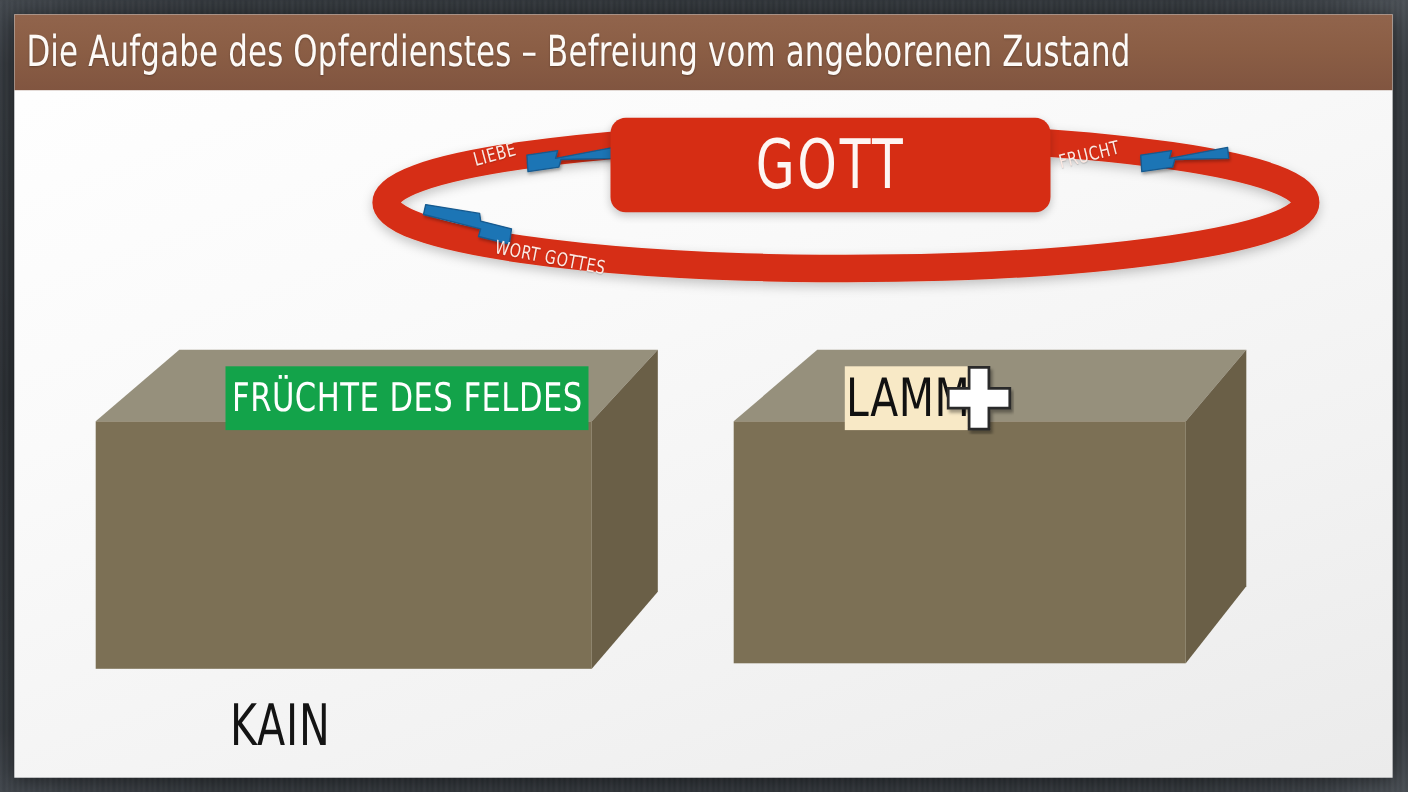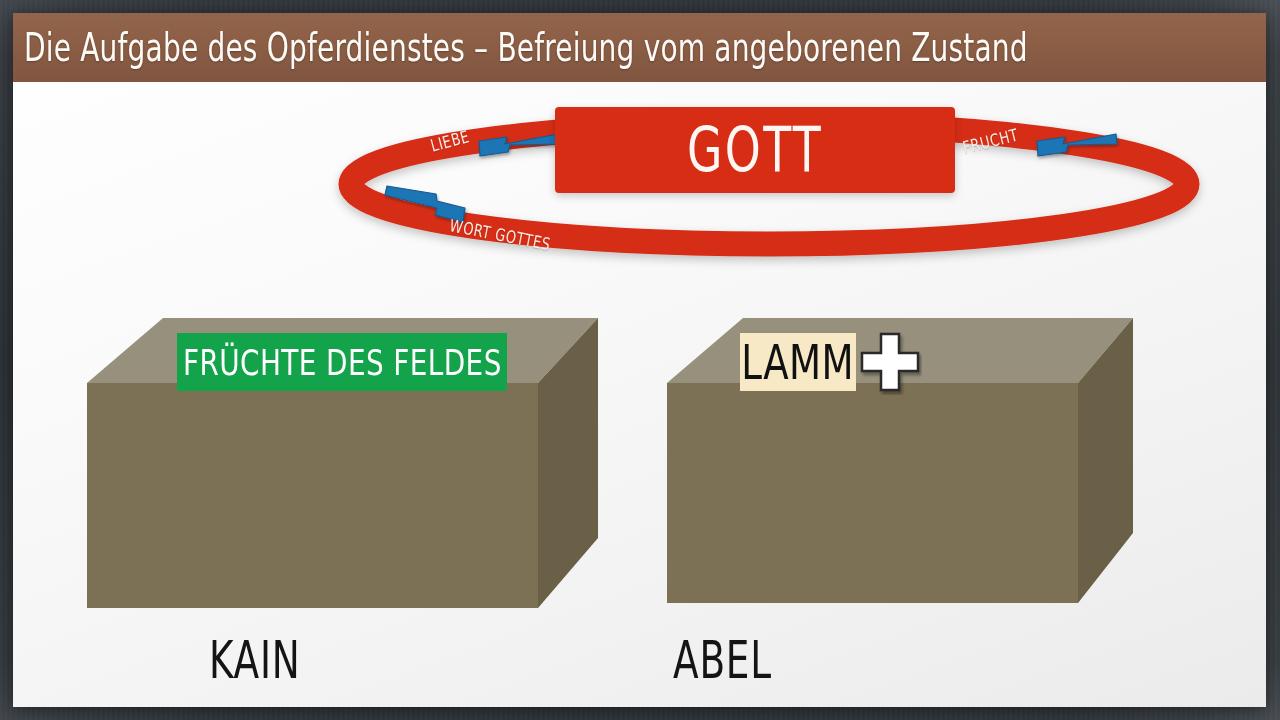--- a/index.html
+++ b/index.html
@@ -54,21 +54,21 @@
     text-shadow:0 1px 2px rgba(0,0,0,.28);
     font-weight:400;
   }
 
   
   .cycle{position:absolute;left:0;top:69px;width:1253px;height:190px;}
   .cycle svg{position:absolute;left:0;top:0;}
 
   .gott-box{
     position:absolute;left:542px;top:25px;width:400px;height:86px;
-    background:#d62d14;border-radius:4px;
+    background:#d62d14;border-radius:14px;
     box-shadow:0 3px 8px rgba(0,0,0,.20);
     display:flex;align-items:center;justify-content:center;
   }
   .gott-text{
     color:#fdf6f3;
     font-family:"Liberation Sans Narrow","DejaVu Sans Condensed","Liberation Sans",sans-serif;
     font-size:62px;line-height:62px;letter-spacing:3px;
     transform:scaleX(.82);font-weight:400;
   }
 
@@ -85,21 +85,21 @@
   #lbl-frucht{left:950px;top:56px;transform:rotate(-14deg) scaleX(.86);}
 
   
   .altar{position:absolute;}
   .altar svg{display:block;}
 
   .tag{
     position:absolute;
     display:flex;align-items:center;justify-content:center;
     font-family:"Liberation Sans Narrow","DejaVu Sans Condensed","Liberation Sans",sans-serif;
-    font-weight:400;white-space:nowrap;
+    font-weight:400;white-space:nowrap;margin-left:28px;
   }
   .tag-green{
     left:164px;top:320px;width:330px;height:58px;
     background:#13a34a;color:#ffffff;font-size:36px;letter-spacing:.5px;
   }
   .tag-green span{transform:scaleX(.86);display:inline-block;}
   .tag-cream{
     left:727px;top:320px;width:116px;height:58px;
     background:#f8e9c6;color:#111111;font-size:48px;letter-spacing:.5px;
   }
@@ -202,18 +202,15 @@
       <defs>
         <filter id="crossshadow" x="-30%" y="-30%" width="180%" height="180%">
           <feDropShadow dx="2" dy="3" stdDeviation="1.6" flood-color="#000000" flood-opacity="0.35"></feDropShadow>
         </filter>
       </defs>
     </svg>
 
     <div class="altar-name" id="name-kain">
       <span>KAIN</span>
     </div>
-    <div class="altar-name" id="name-abel">
-      <span>ABEL</span>
-    </div>
 
   </div>
 </div>
 
 </body></html>

